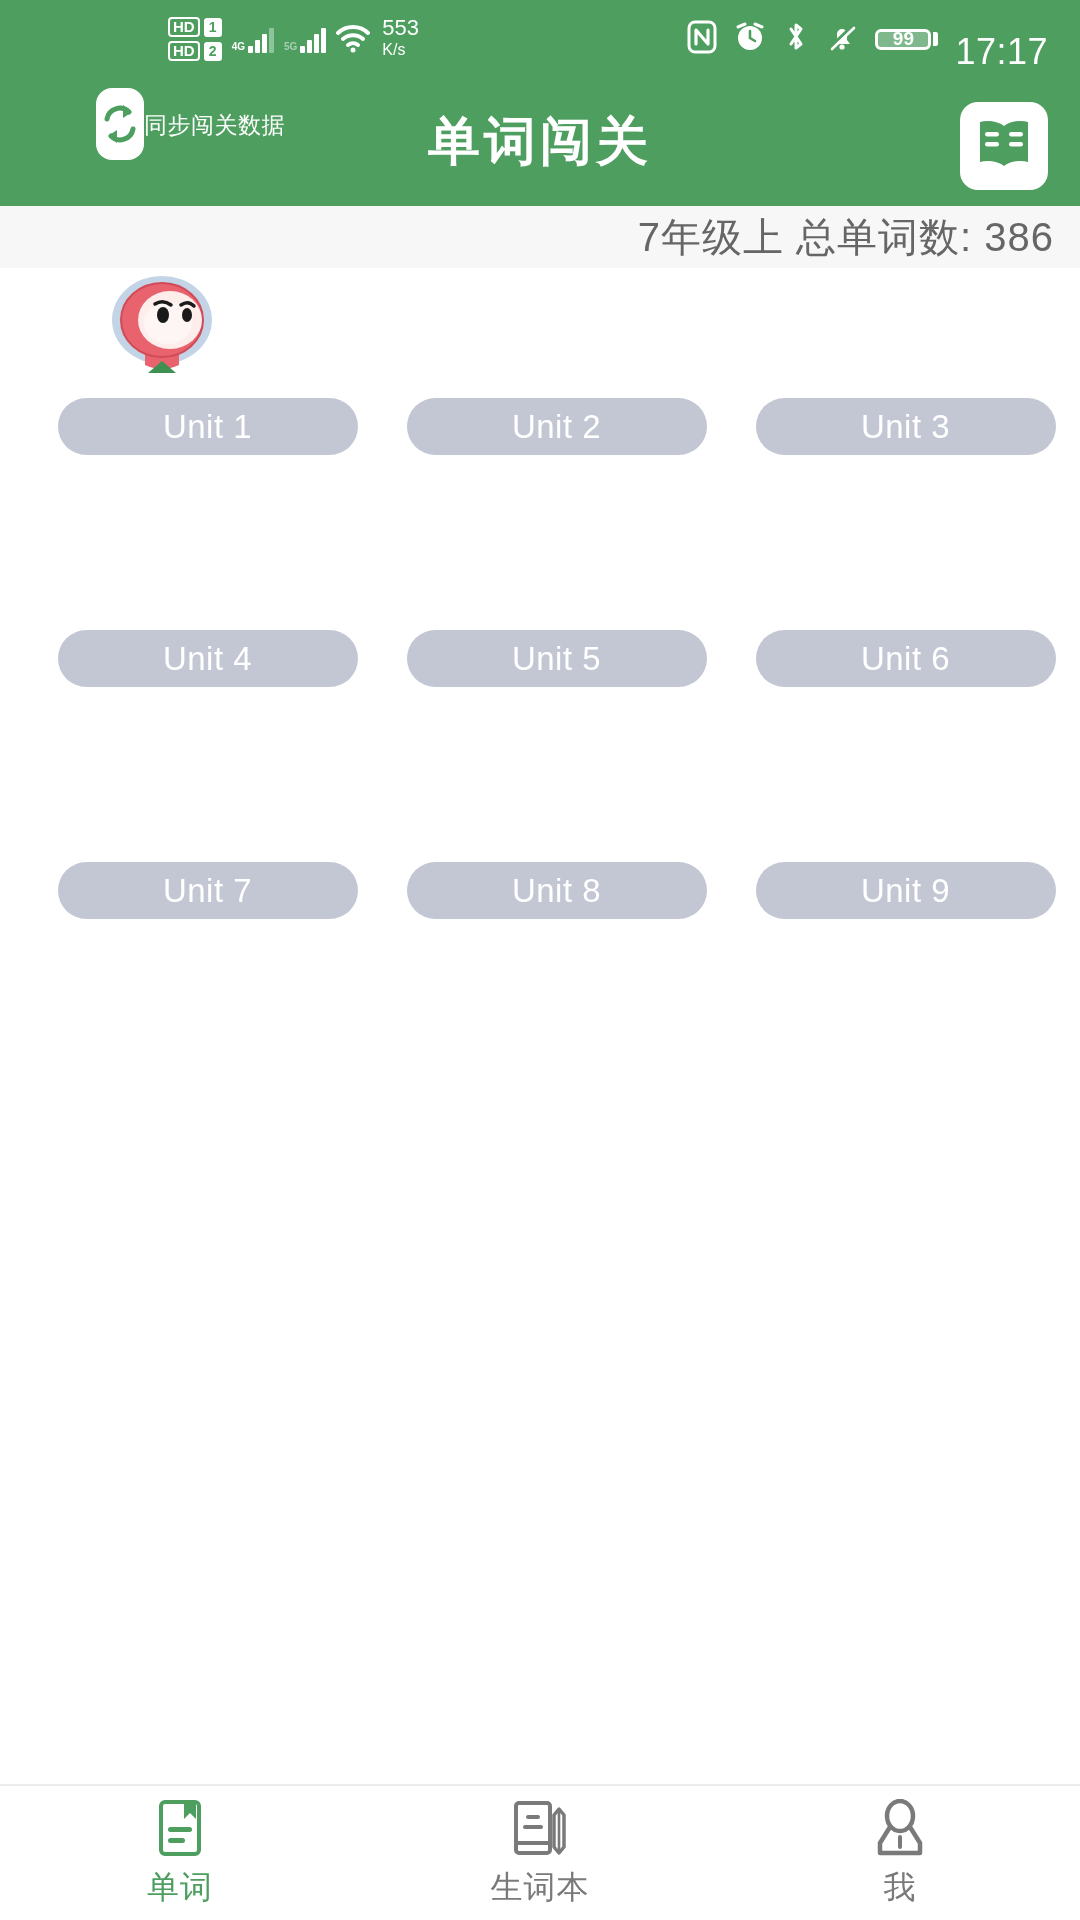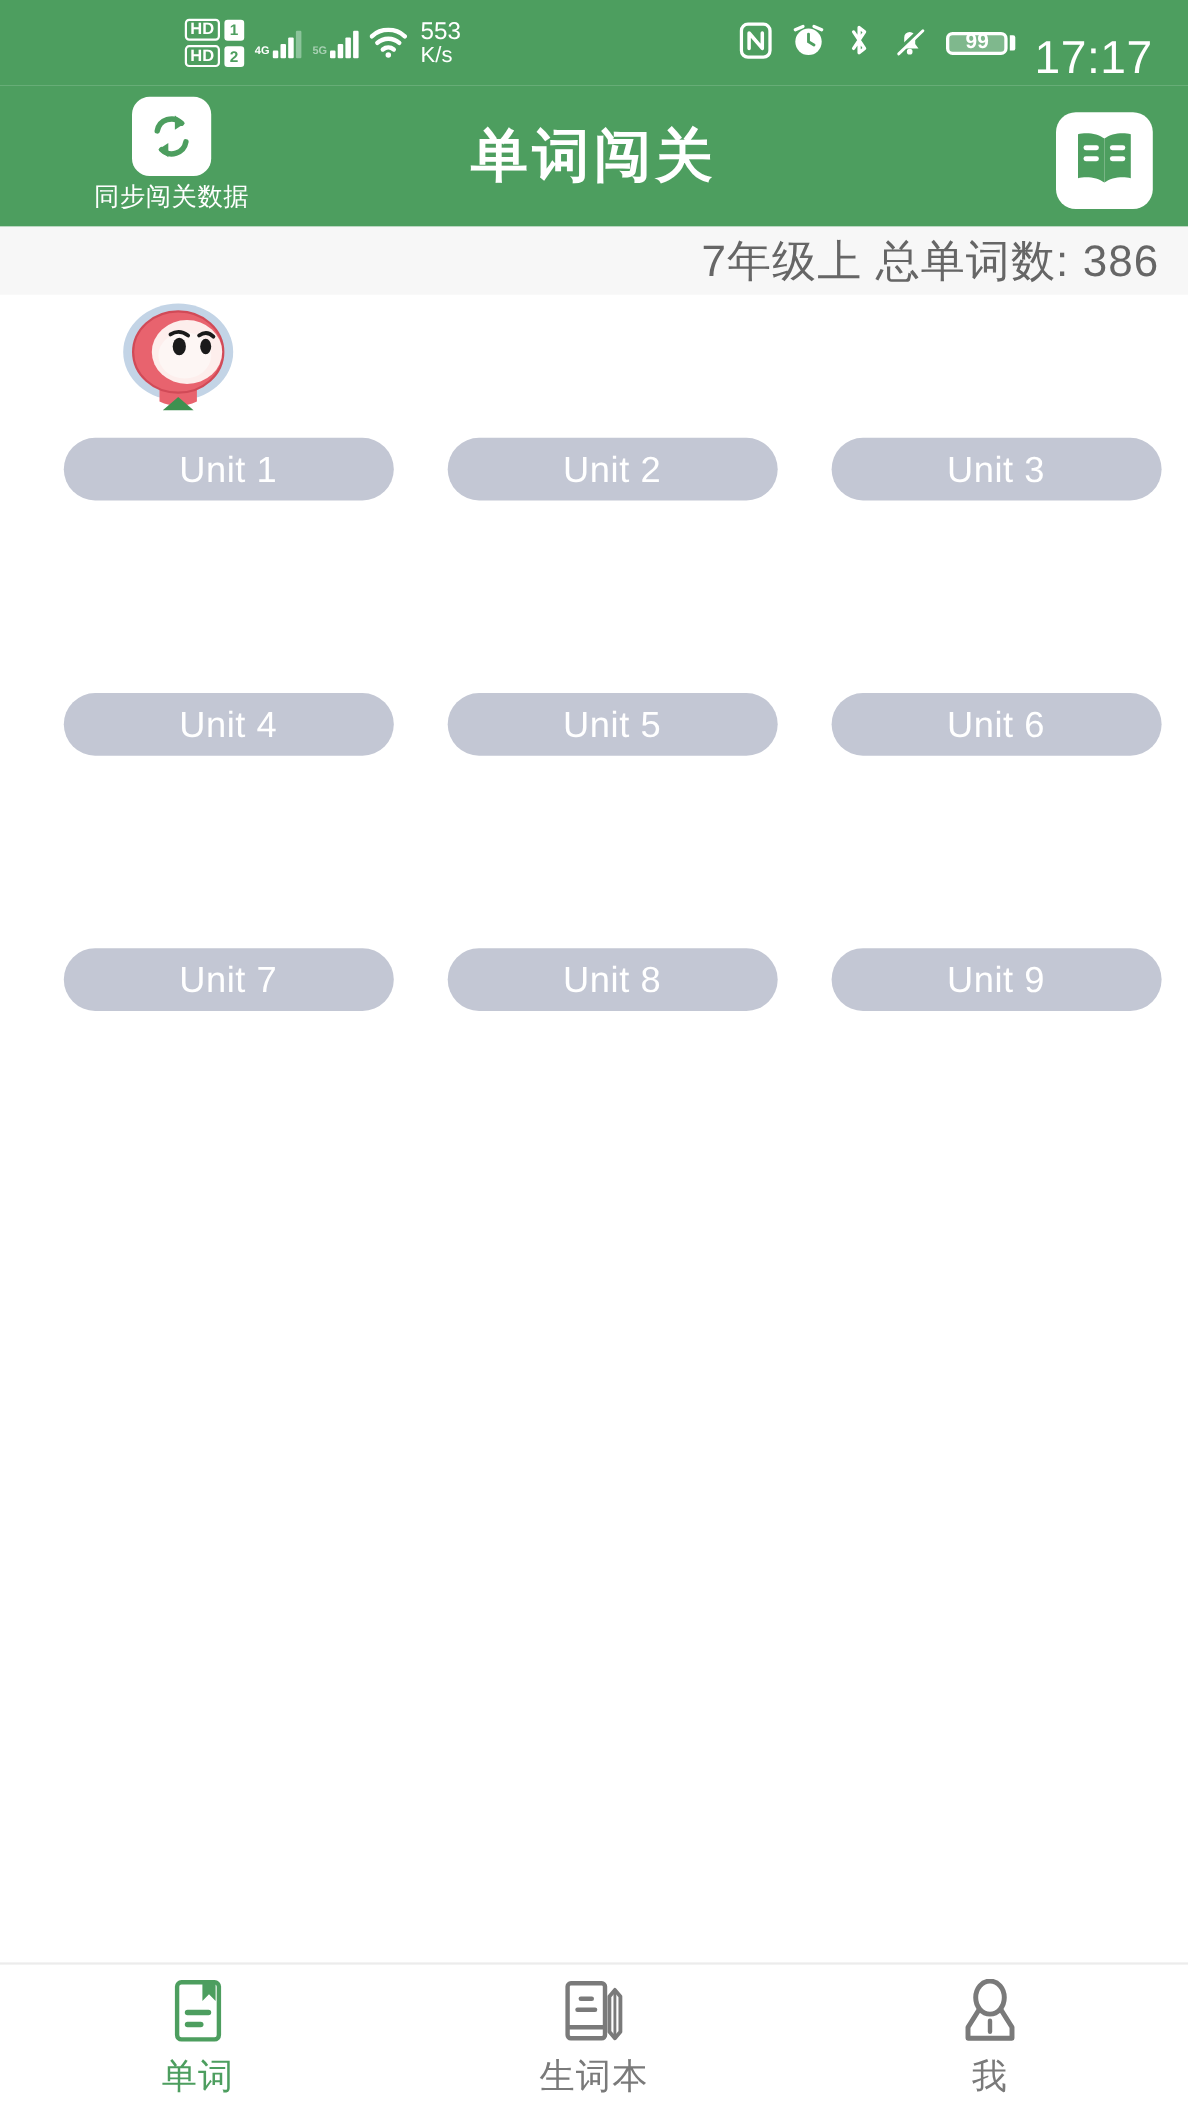--- a/index.html
+++ b/index.html
@@ -40,40 +40,40 @@
   .bars i:nth-child(1){ height:7px; }
   .bars i:nth-child(2){ height:13px; }
   .bars i:nth-child(3){ height:19px; }
   .bars i:nth-child(4){ height:25px; }
   .bars i.off{ background:#8cc49b; }
   .sb-wifi{ width:34px; height:28px; position:relative; }
   .sb-right{
     position:absolute; right:32px; top:0; height:78px;
     display:flex; align-items:center; gap:17px;
   }
-  .sb-clock{ color:#ffffff; font-size:42px; letter-spacing:0.5px;margin-top:25px; }
+  .sb-clock{ color:#ffffff; font-size:36px; letter-spacing:0.5px;margin-top:25px; }
   .battery{
     display:flex; align-items:center;
   }
   .bat-body{
     width:56px; height:21px; border:3px solid #ffffff; border-radius:6px;
     display:flex; align-items:center; justify-content:center;
     background:#7fb88d;
   }
   .bat-body span{ color:#ffffff; font-size:19px; font-weight:bold; }
   .bat-cap{ width:5px; height:14px; background:#ffffff; border-radius:0 2px 2px 0; margin-left:2px; }
 
   
   .app-header{
     position:absolute; top:78px; left:0; width:1080px; height:128px;
     background:#4d9e5f;
   }
   .sync-btn{
     position:absolute; left:96px; top:10px;
-    width:120px; display:flex; flex-direction:column; align-items:center;
+    width:120px; display:flex; flex-direction:row; align-items:center;
   }
   .sync-icon{
     width:72px; height:72px; background:#ffffff; border-radius:16px;
     display:flex; align-items:center; justify-content:center;
   }
   .sync-label{
     margin-top:3px; color:#ffffff; font-size:23px; white-space:nowrap;
     letter-spacing:0.5px;
   }
   .app-title{
@@ -183,21 +183,21 @@
       <svg width="34" height="28" viewBox="0 0 34 28">
         <path d="M2 8 A22 22 0 0 1 32 8" stroke="#ffffff" stroke-width="4" fill="none" stroke-linecap="round"></path>
         <path d="M7 14 A15 15 0 0 1 27 14" stroke="#ffffff" stroke-width="4" fill="none" stroke-linecap="round"></path>
         <path d="M12 20 A8 8 0 0 1 22 20" stroke="#ffffff" stroke-width="4" fill="none" stroke-linecap="round"></path>
         <circle cx="17" cy="25" r="2.5" fill="#ffffff"></circle>
       </svg>
     </span>
 
     <span style="display:flex;flex-direction:column;line-height:22px;margin-left:2px;">
       <span style="color:#ffffff;font-size:22px;">553</span>
-      <span style="color:#ffffff;font-size:20px;">K/s</span>
+      <span style="color:#ffffff;font-size:16px;">K/s</span>
     </span>
   </div>
 
   <div class="sb-right">
     <span>
       <svg width="30" height="34" viewBox="0 0 30 34">
         <rect x="2" y="2" width="26" height="30" rx="6" stroke="#ffffff" stroke-width="3" fill="none"></rect>
         <path d="M9 24 L9 10 L21 24 L21 10" stroke="#ffffff" stroke-width="3.2" fill="none" stroke-linecap="round" stroke-linejoin="round"></path>
       </svg>
     </span>

